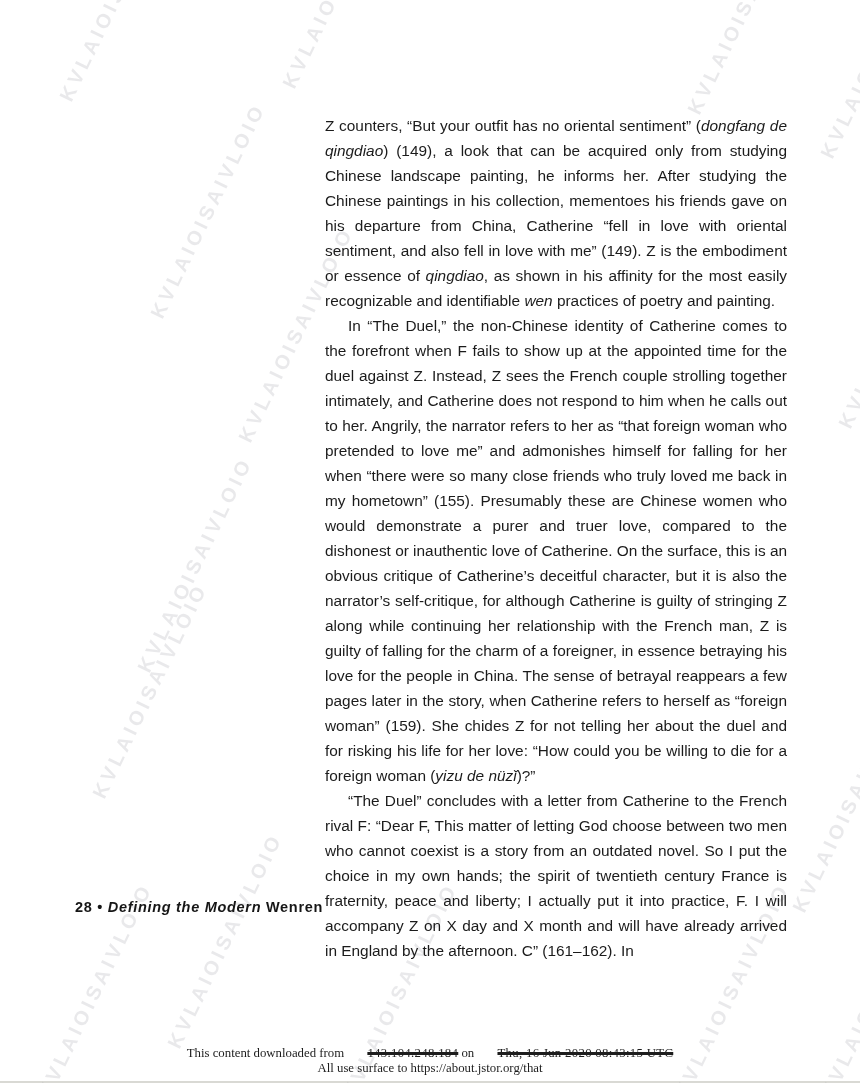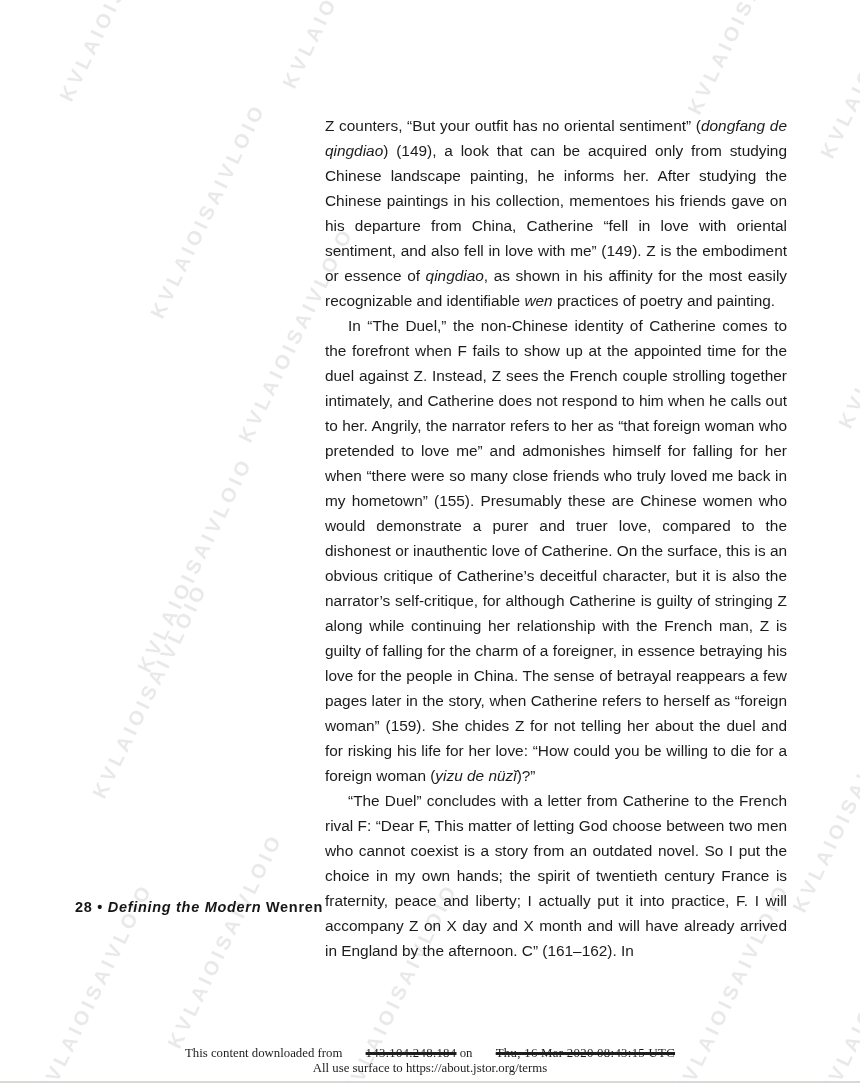--- a/index.html
+++ b/index.html
@@ -94,17 +94,17 @@
 
   <div class="body-text">
     <p><span class="">Z counters, “But your outfit has no oriental sentiment” (</span><span class="it ">dongfang de qingdiao</span><span class="">) (149), a look that can be acquired only from studying Chinese landscape painting, he informs her. After studying the Chinese paintings in his collection, mementoes his friends gave on his departure from China, Catherine “fell in love with oriental sentiment, and also fell in love with me” (149). Z is the embodiment or essence of </span><span class="it ">qingdiao</span><span class="">, as shown in his affinity for the most easily recognizable and identifiable </span><span class="it ">wen</span><span class=""> practices of poetry and painting.</span></p>
     <p class="indent"><span class="">In “The Duel,” the non-Chinese identity of Catherine comes to the forefront when F fails to show up at the appointed time for the duel against Z. Instead, Z sees the French couple strolling together intimately, and Catherine does not respond to him when he calls out to her. Angrily, the narrator refers to her as “that foreign woman who pretended to love me” and admonishes himself for falling for her when “there were so many close friends who truly loved me back in my hometown” (155). Presumably these are Chinese women who would demonstrate a purer and truer love, compared to the dishonest or inauthentic love of Catherine. On the surface, this is an obvious critique of Catherine’s deceitful character, but it is also the narrator’s self-critique, for although Catherine is guilty of stringing Z along while continuing her relationship with the French man, Z is guilty of falling for the charm of a foreigner, in essence betraying his love for the people in China. The sense of betrayal reappears a few pages later in the story, when Catherine refers to herself as “foreign woman” (159). She chides Z for not telling her about the duel and for risking his life for her love: “How could you be willing to die for a foreign woman (</span><span class="it ">yizu de nüzǐ</span><span class="">)?”</span></p>
     <p class="indent"><span class="">“The Duel” concludes with a letter from Catherine to the French rival F: “Dear F, This matter of letting God choose between two men who cannot coexist is a story from an outdated novel. So I put the choice in my own hands; the spirit of twentieth century France is fraternity, peace and liberty; I actually put it into practice, F. I will accompany Z on X day and X month and will have already arrived in England by the afternoon. C” (161–162). In</span></p>
   </div>
 
   <div class="running-footer"><span class="">28 • </span><span class="it ">Defining the Modern </span><span class="">Wenren</span></div>
 
   <div class="jstor">
-    <div><span class="">This content downloaded from </span><span class="struck">143.104.248.184</span><span class=""> on </span><span class="struck">Thu, 16 Mar 2020 08:43:15 UTC</span></div>
-    <div><span class="">All use surface to </span><span class="">https://about.jstor.org/terms</span></div>
+    <div><span class="">This content downloaded from </span><span class="struck">143.104.248.184</span><span class=""> on </span><span class="struck">Thu, 16 Jun 2020 08:43:15 UTC</span></div>
+    <div><span class="">All use surface to </span><span class="">https://about.jstor.org/that</span></div>
   </div>
 
 </div>
 
 </body></html>

